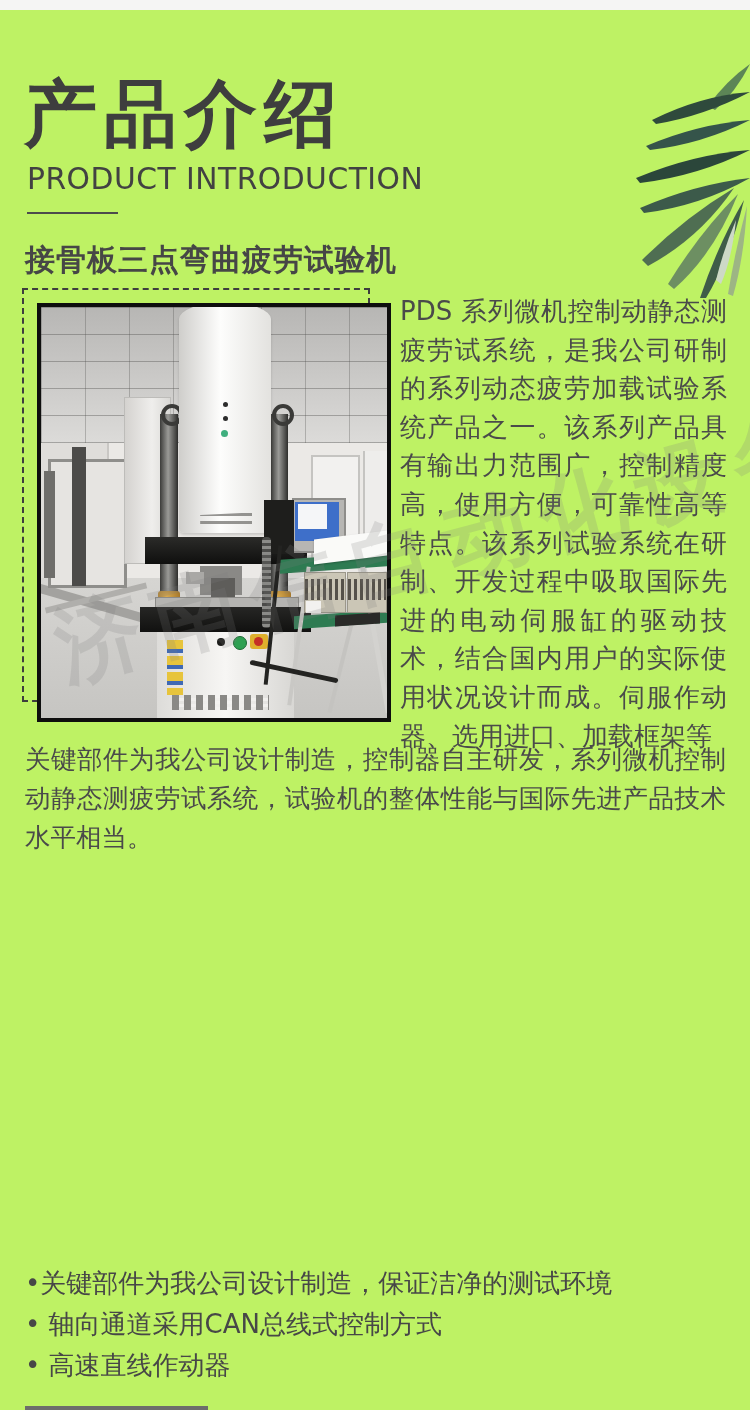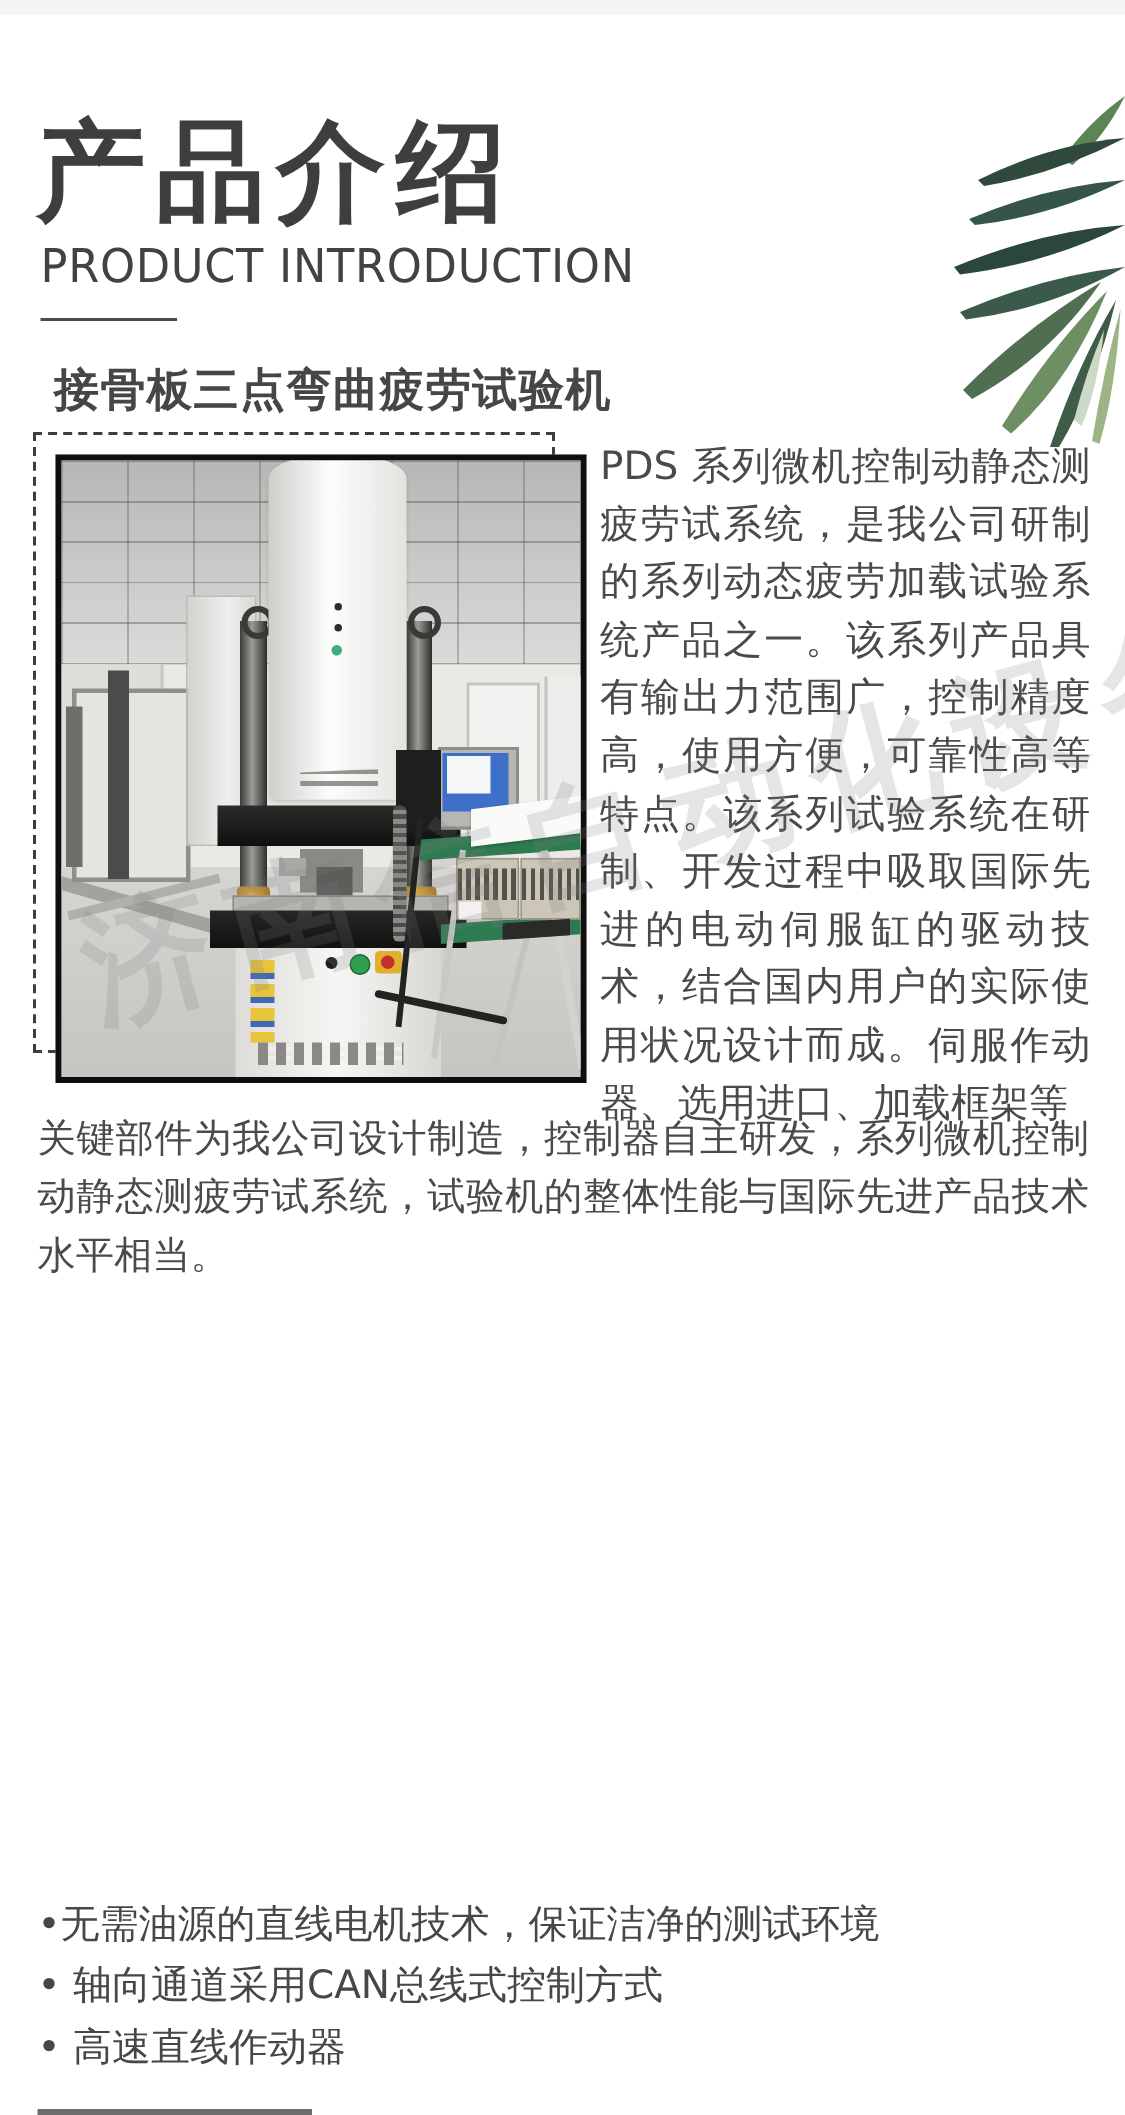--- a/index.html
+++ b/index.html
@@ -1,38 +1,38 @@
 <!DOCTYPE html>
 <html><head>
 <meta charset="utf-8">
 <style>
   html,body{margin:0;padding:0;background:#d9d8d6;}
   .page{
     position:relative;width:750px;height:1410px;margin:0 auto;
-    background:#ffffff;overflow:hidden;
+    background:#bef264;overflow:hidden;
     font-family:"DejaVu Sans","Liberation Sans",sans-serif;
     color:#4a4a4a;
   }
   .topstrip{position:absolute;top:0;left:0;width:750px;height:10px;background:#f5f5f4;}
   
   .hero-title{
     position:absolute;left:24px;top:66px;
     font-size:73px;font-weight:900;letter-spacing:7px;color:#3e3e3e;
   }
   .hero-sub{
     position:absolute;left:27px;top:160px;
     font-size:31px;font-weight:400;color:#424242;letter-spacing:0.5px;
     transform:scaleX(.96);transform-origin:left center;white-space:nowrap;
   }
   .hero-line{position:absolute;left:27px;top:212px;width:91px;height:2px;background:#4c4c4c;}
   
   .leaf{position:absolute;right:0;top:58px;width:138px;height:240px;z-index:1;}
   
   .section-heading{
-    position:absolute;left:36px;top:240px;
+    position:absolute;left:25px;top:240px;
     font-size:30px;font-weight:bold;color:#464646;letter-spacing:1px;z-index:2;font-family:Liberation Serif, serif;
   }
   .dashed-frame{
     position:absolute;left:22px;top:288px;width:344px;height:410px;
     border:2px dashed #3d3d3d;z-index:1;
   }
   
   .photo{
     position:absolute;left:37px;top:303px;width:346px;height:411px;
     border:4px solid #0e0e0e;background:#dad9d7;overflow:hidden;z-index:2;
@@ -211,18 +211,18 @@
 
   <div class="watermark">济南信自动化设备</div>
 
   <div class="side-text">PDS 系列微机控制动静态测疲劳试系统，是我公司研制的系列动态疲劳加载试验系统产品之一。该系列产品具有输出力范围广，控制精度高，使用方便，可靠性高等特点。该系列试验系统在研制、开发过程中吸取国际先进的电动伺服缸的驱动技术，结合国内用户的实际使用状况设计而成。伺服作动器、选用进口、加载框架等</div>
 
   <div class="body-text">
     <p>关键部件为我公司设计制造，控制器自主研发，系列微机控制动静态测疲劳试系统，试验机的整体性能与国际先进产品技术水平相当。</p>
   </div>
 
   <div class="advantages">
-    <div class="adv-item">•无需油源的直线电机技术，保证洁净的测试环境</div>
+    <div class="adv-item">•关键部件为我公司设计制造，保证洁净的测试环境</div>
     <div class="adv-item">• 轴向通道采用CAN总线式控制方式</div>
     <div class="adv-item">• 高速直线作动器</div>
   </div>
   <div class="cut-line"></div>
 </div>
 
 </body></html>

